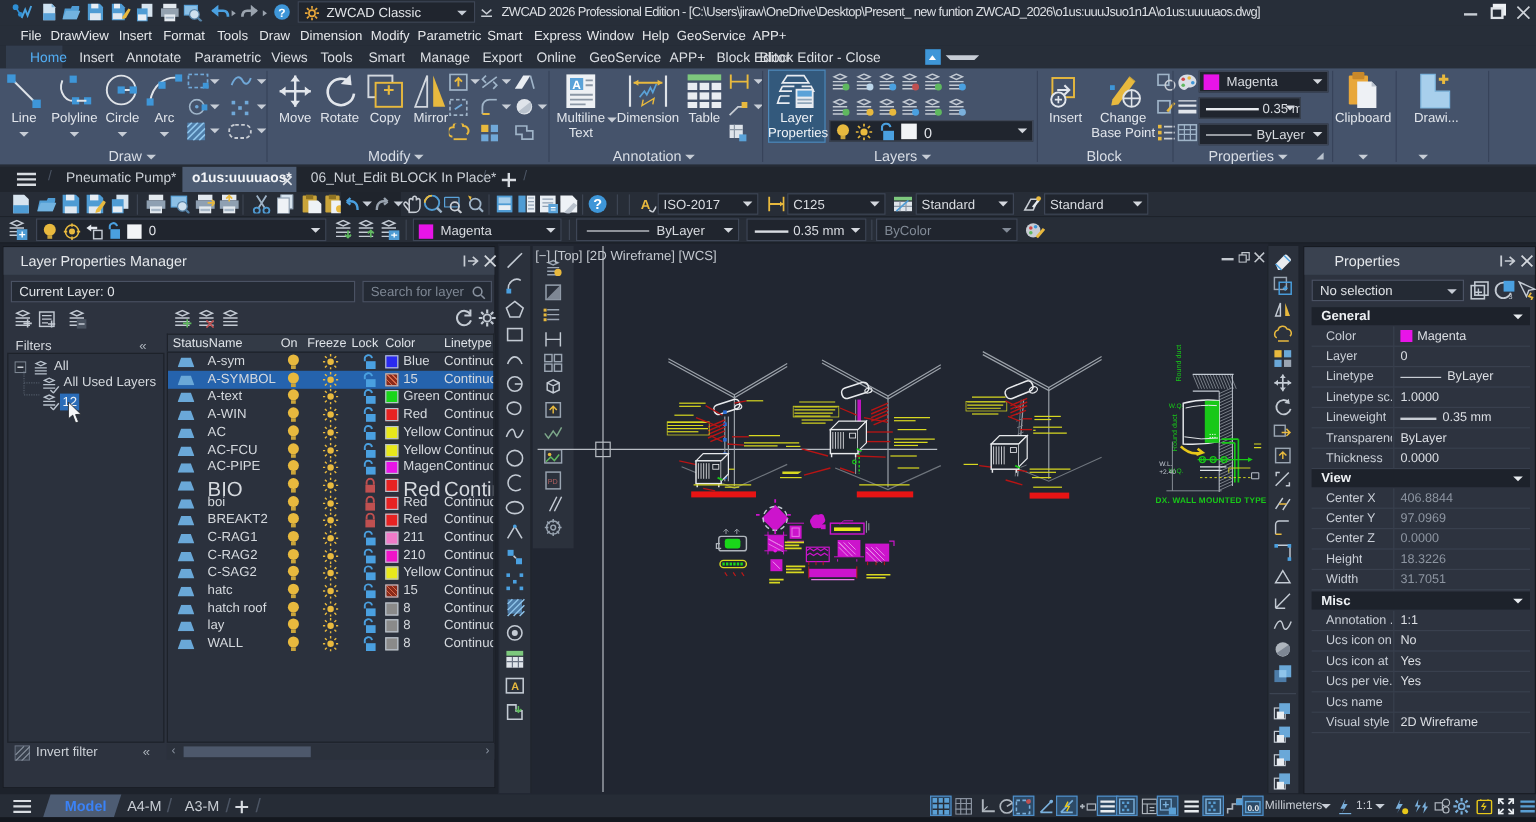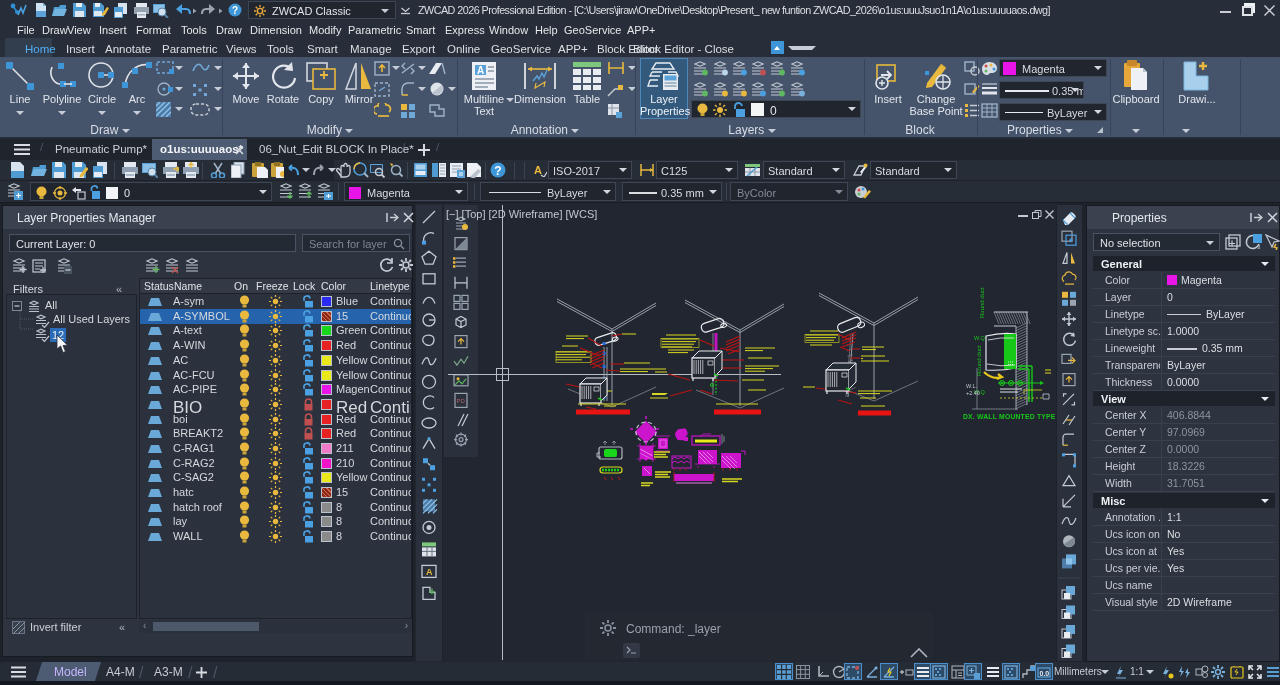--- a/index.html
+++ b/index.html
@@ -1927,37 +1927,20 @@
 </svg>
 <div class="abs" style="left:446px;top:5px;font-size:11px;color:#c3c8cf">[−] [Top] [2D Wireframe]  [WCS]</div>
 <div class="abs" style="left:1018px;top:12px;width:10px;height:2px;background:#c3c8cf"></div>
 <svg class="abs" style="left:1032px;top:7px" width="10" height="9" viewBox="0 0 10 9">
       <rect x="0.5" y="2.5" width="6" height="6" fill="none" stroke="#c3c8cf"></rect>
       <path d="M3 2.5 V0.5 h6 v6 h-2" fill="none" stroke="#c3c8cf"></path>
     </svg>
 <svg class="abs" style="left:1045px;top:7px" width="9" height="9" viewBox="0 0 9 9">
       <path d="M0.5 0.5 L8.5 8.5 M8.5 0.5 L0.5 8.5" stroke="#c3c8cf" stroke-width="1.3"></path>
     </svg>
-<div class="abs" style="left:585px;top:409px;width:348px;height:48px;background:rgba(36,41,49,0.93);border-radius:3px">
- <svg class="abs" style="left:15px;top:8px" width="16" height="16" viewBox="0 0 16 16">
-        <circle cx="8" cy="8" r="3" fill="none" stroke="#8a93a0" stroke-width="1.6"></circle>
-        <g stroke="#8a93a0" stroke-width="1.8">
-          <path d="M8 0 v3 M8 13 v3 M0 8 h3 M13 8 h3 M2.3 2.3 l2.1 2.1 M11.6 11.6 l2.1 2.1 M13.7 2.3 l-2.1 2.1 M4.4 11.6 l-2.1 2.1"></path>
-        </g>
-      </svg>
- <span class="abs" style="left:41px;top:10px;font-size:12px;color:#9aa2ac">Command: _layer</span>
- <div class="abs" style="left:38px;top:31px;width:17px;height:15px;background:#323846;border-radius:2px">
-        <svg class="abs" style="left:3px;top:3px" width="11" height="9" viewBox="0 0 11 9">
-          <path d="M1 1 l3 3 -3 3 M5 7 h5" stroke="#9aa2ac" stroke-width="1.2" fill="none"></path>
-        </svg>
-      </div>
- <svg class="abs" style="left:325px;top:36px" width="18" height="10" viewBox="0 0 18 10">
-        <path d="M1 9 L9 1 L17 9" stroke="#aeb6c0" stroke-width="1.6" fill="none"></path>
-      </svg>
-</div>
 
 <div class="panel" style="left:1086px;top:2px;width:194px;height:457px">
 <div class="ptitle">
         <span class="abs" style="left:25px;top:5px">Properties</span>
  <svg class="abs" style="left:163px;top:6px" width="13" height="11" viewBox="0 0 13 11">
           <path d="M1 1 v9" stroke="#c8cdd4" stroke-width="1.5"></path>
           <path d="M4 5.5 h8 m-4-3.5 l4 3.5 -4 3.5" stroke="#c8cdd4" stroke-width="1.4" fill="none"></path>
         </svg>
  <svg class="abs" style="left:180px;top:6px" width="11" height="11" viewBox="0 0 11 11">
           <path d="M1 1 L10 10 M10 1 L1 10" stroke="#d3d7dd" stroke-width="1.5"></path>
@@ -2089,21 +2072,21 @@
 </div>
 </div>
 
 <div id="statusbar">
 <svg class="abs" style="left:11px;top:4px" width="15" height="12" viewBox="0 0 15 12">
       <g stroke="#d8dce1" stroke-width="1.8">
         <path d="M0 1.5 h15 M0 6 h15 M0 10.5 h15"></path>
       </g>
     </svg>
 <div class="abs" style="left:39px;top:0;width:59px;height:19px;background:#4d5c73;transform:skewX(-18deg)"></div>
-<span class="abs" style="left:54px;top:3px;font-size:12px;font-weight:normal;color:#c4b5fd">Model</span>
+<span class="abs" style="left:54px;top:3px;font-size:12px;font-weight:bold;color:#3b82f6">Model</span>
 <span class="abs" style="left:106px;top:3px;font-size:12px;color:#c7ccd3">A4-M</span>
 <span class="abs" style="left:139px;top:2px;color:#4c5564">/</span>
 <span class="abs" style="left:154px;top:3px;font-size:12px;color:#c7ccd3">A3-M</span>
 <span class="abs" style="left:188px;top:2px;color:#4c5564">/</span>
 <svg class="abs" style="left:196px;top:5px" width="11" height="11" viewBox="0 0 11 11">
       <path d="M5.5 0 v11 M0 5.5 h11" stroke="#d8dce1" stroke-width="1.8"></path>
     </svg>
 <span class="abs" style="left:213px;top:2px;color:#4c5564">/</span>
 <div class="abs" style="left:775px;top:1px;width:18px;height:17px;background:#2d4a66;border:1px solid #4e8ec8"></div>
 <svg class="abs" style="left:777px;top:3px" width="14" height="14" viewBox="0 0 14 14" fill="none">

